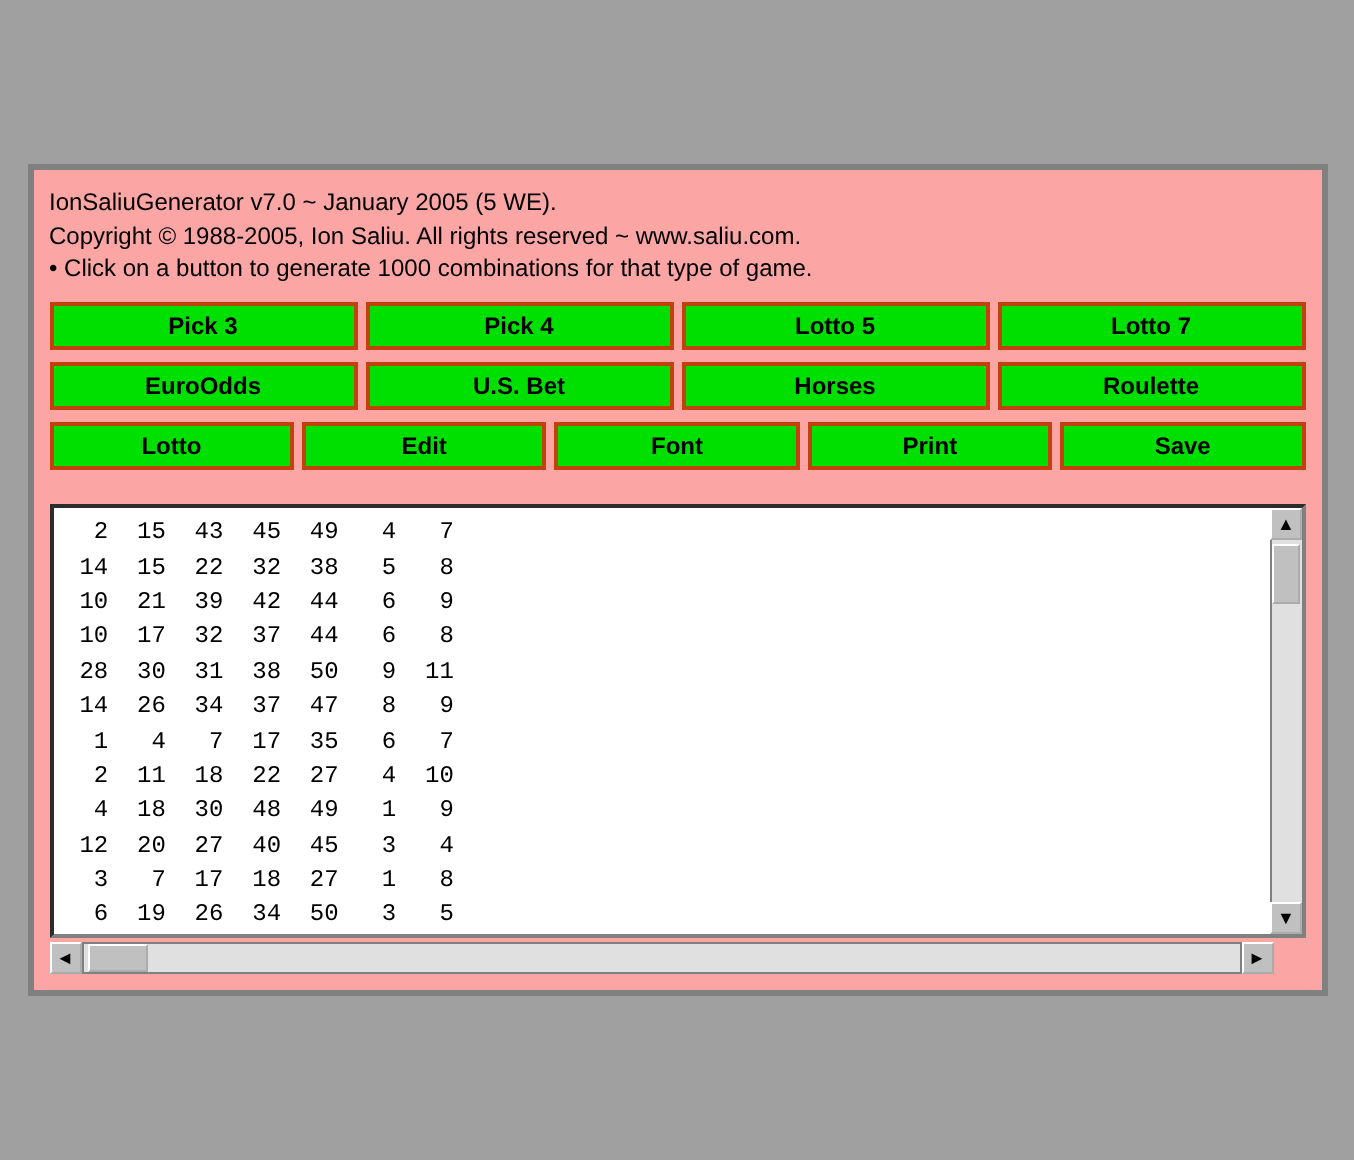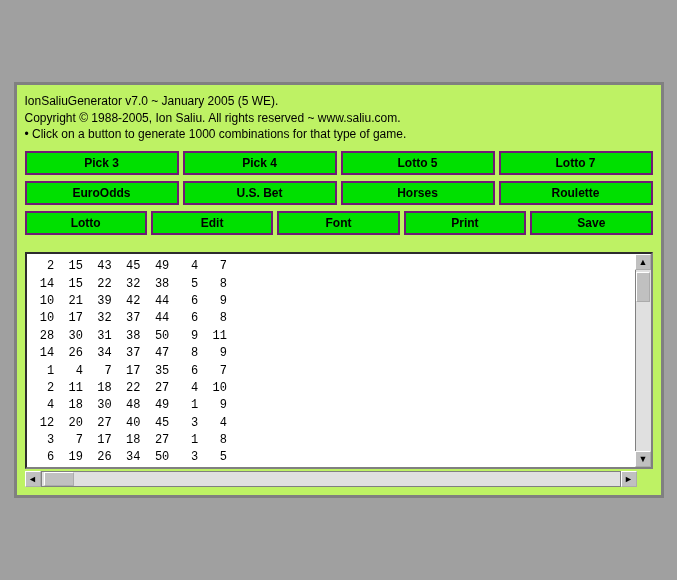--- a/index.html
+++ b/index.html
@@ -6,42 +6,42 @@
     body {
       background: #a0a0a0;
       display: flex;
       justify-content: center;
       align-items: center;
       width: 677px;
       height: 580px;
       font-family: Arial, sans-serif;
     }
     .window {
-      background: #bef264;
+      background: #fca5a5;
       border: 3px solid #808080;
       width: 650px;
       padding: 8px;
     }
     .header {
       margin-bottom: 8px;
     }
     .header-line {
       font-size: 12px;
       color: #000;
       line-height: 1.4;
     }
     .btn-row {
       display: flex;
       gap: 4px;
       margin-bottom: 6px;
       justify-content: flex-start;
     }
     .btn {
       background: #00e000;
-      border: 2px solid #701a75;
+      border: 2px solid #c2410c;
       color: #000;
       font-size: 12px;
       font-weight: bold;
       padding: 3px 0;
       cursor: pointer;
       flex: 1;
       text-align: center;
       min-width: 80px;
     }
     .btn.active-border {

